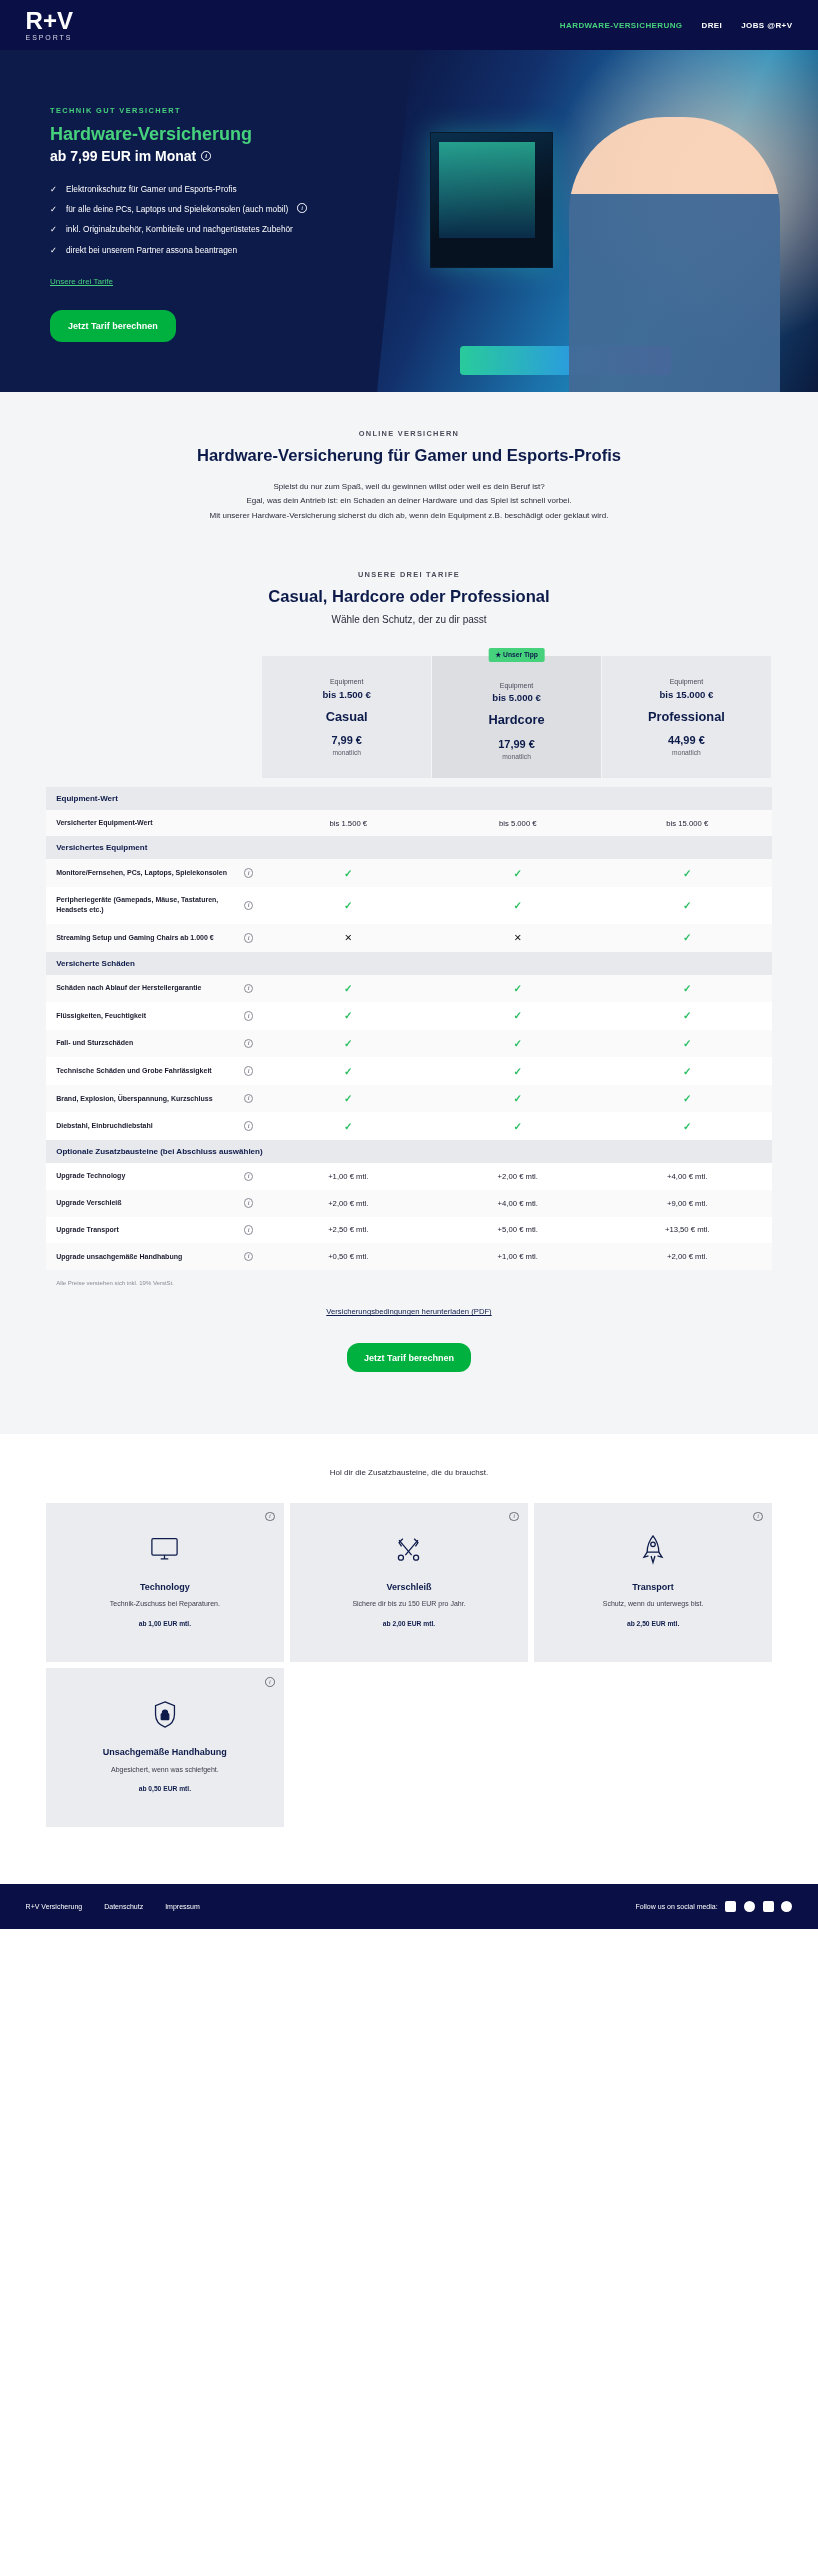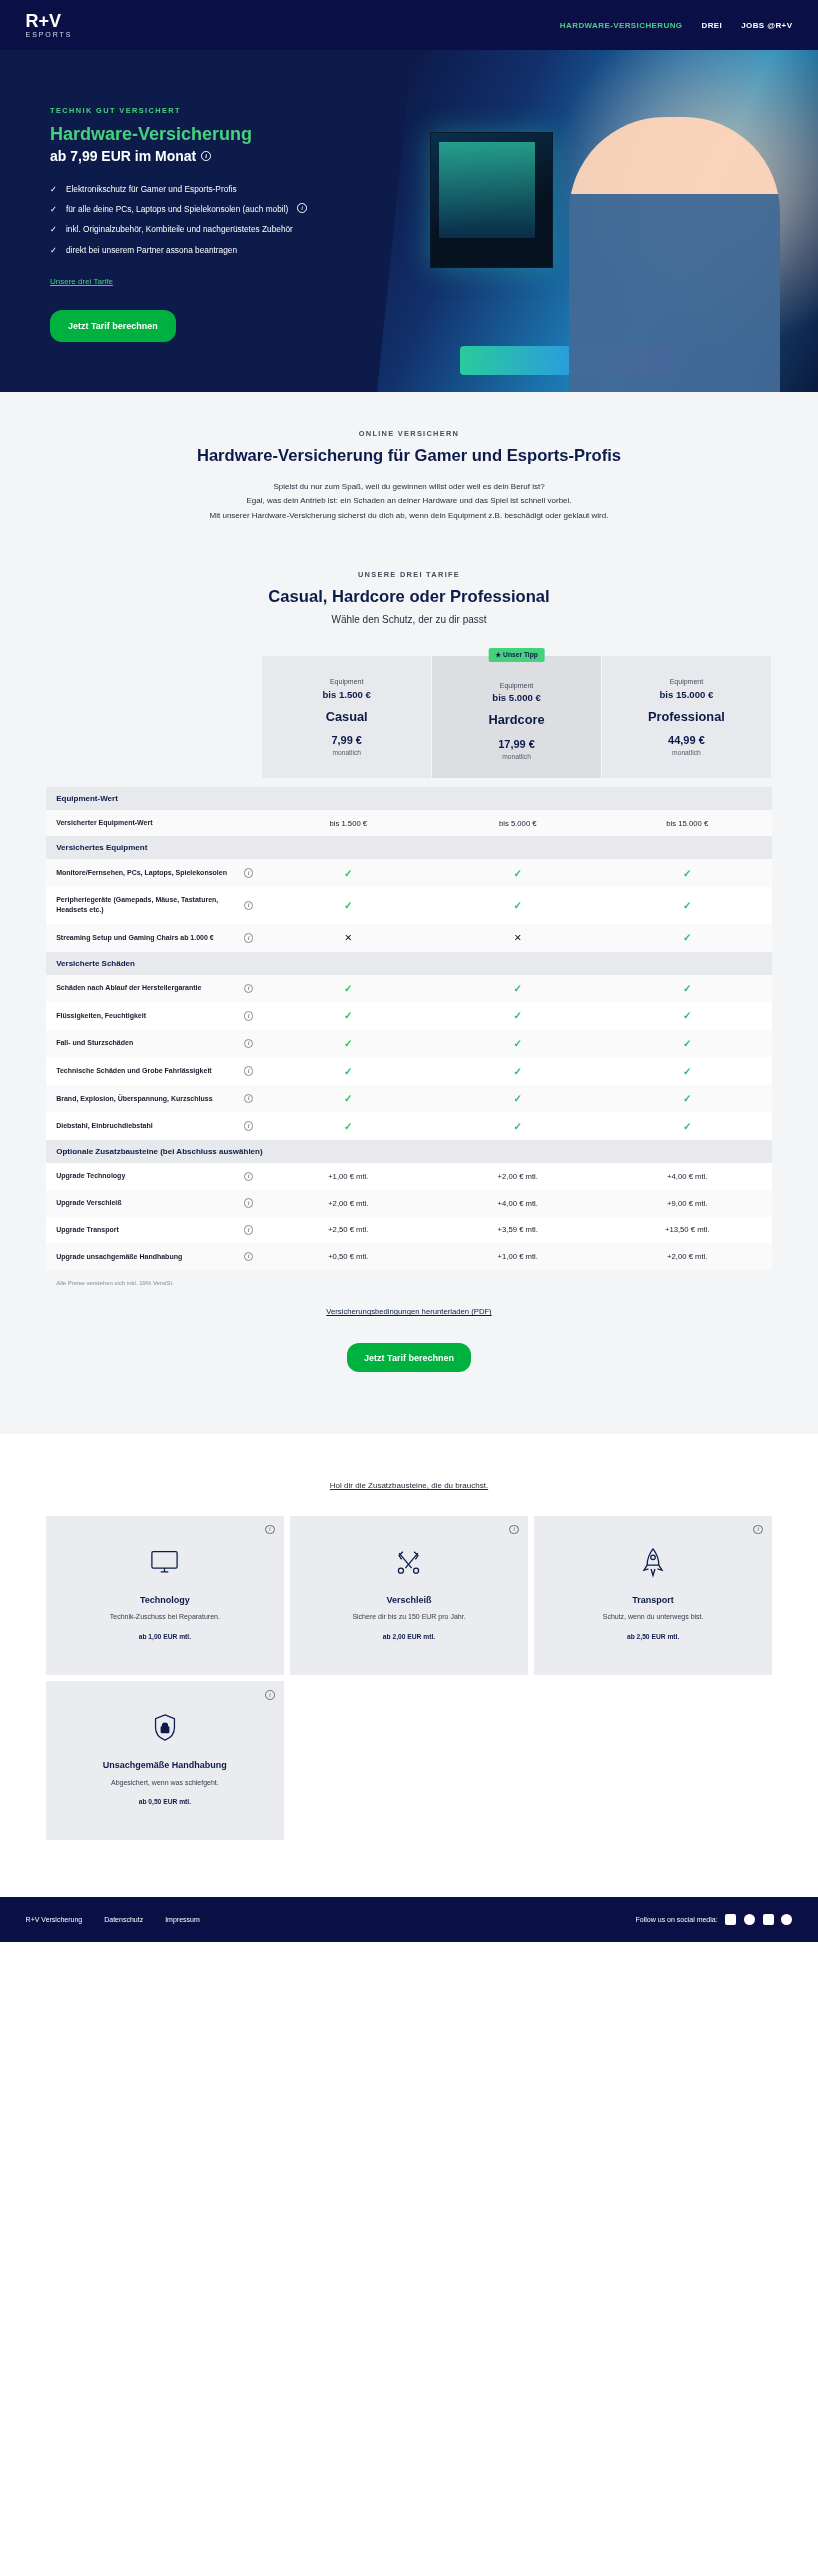--- a/index.html
+++ b/index.html
@@ -18,21 +18,21 @@
     display: flex;
     align-items: center;
     justify-content: space-between;
     padding: 0 25.6px;
   }
   .logo {
     color: #fff;
     line-height: 1;
   }
   .logo .logo-main {
-    font-size: 18px;
+    font-size: 24px;
     font-weight: bold;
     letter-spacing: 0px;
     display: block;
   }
   .logo .logo-sub {
     font-size: 7px;
     letter-spacing: 1.9px;
     display: block;
     margin-top: 1.9px;
     color: #d8d8e8;
@@ -353,22 +353,21 @@
 
   
   .upgrade {
     background: #ffffff;
     text-align: center;
     padding: 33px 0 19px;
   }
   .upgrade-sub {
     font-size: 8px;
     color: #2a2a3a;
-    margin-top: 14px;
-    text-decoration: underline;
+    margin-top: 1px;
   }
   .cards-grid {
     width: 726px;
     margin: 25.6px auto 0;
     display: grid;
     grid-template-columns: repeat(3, 1fr);
     gap: 6.4px;
   }
   .upg-card {
     background: #ebecef;
@@ -686,21 +685,21 @@
         <td class="val price-add">+9,00 € mtl.</td>
       </tr>
       <tr class="data">
         <td class="label">
           <div class="label-inner">
             <span>Upgrade Transport</span>
             <span class="info-circle info-grey">i</span>
           </div>
         </td>
         <td class="val price-add">+2,50 € mtl.</td>
-        <td class="val price-add">+3,59 € mtl.</td>
+        <td class="val price-add">+5,00 € mtl.</td>
         <td class="val price-add">+13,50 € mtl.</td>
       </tr>
       <tr class="data">
         <td class="label">
           <div class="label-inner">
             <span>Upgrade unsachgemäße Handhabung</span>
             <span class="info-circle info-grey">i</span>
           </div>
         </td>
         <td class="val price-add">+0,50 € mtl.</td>

